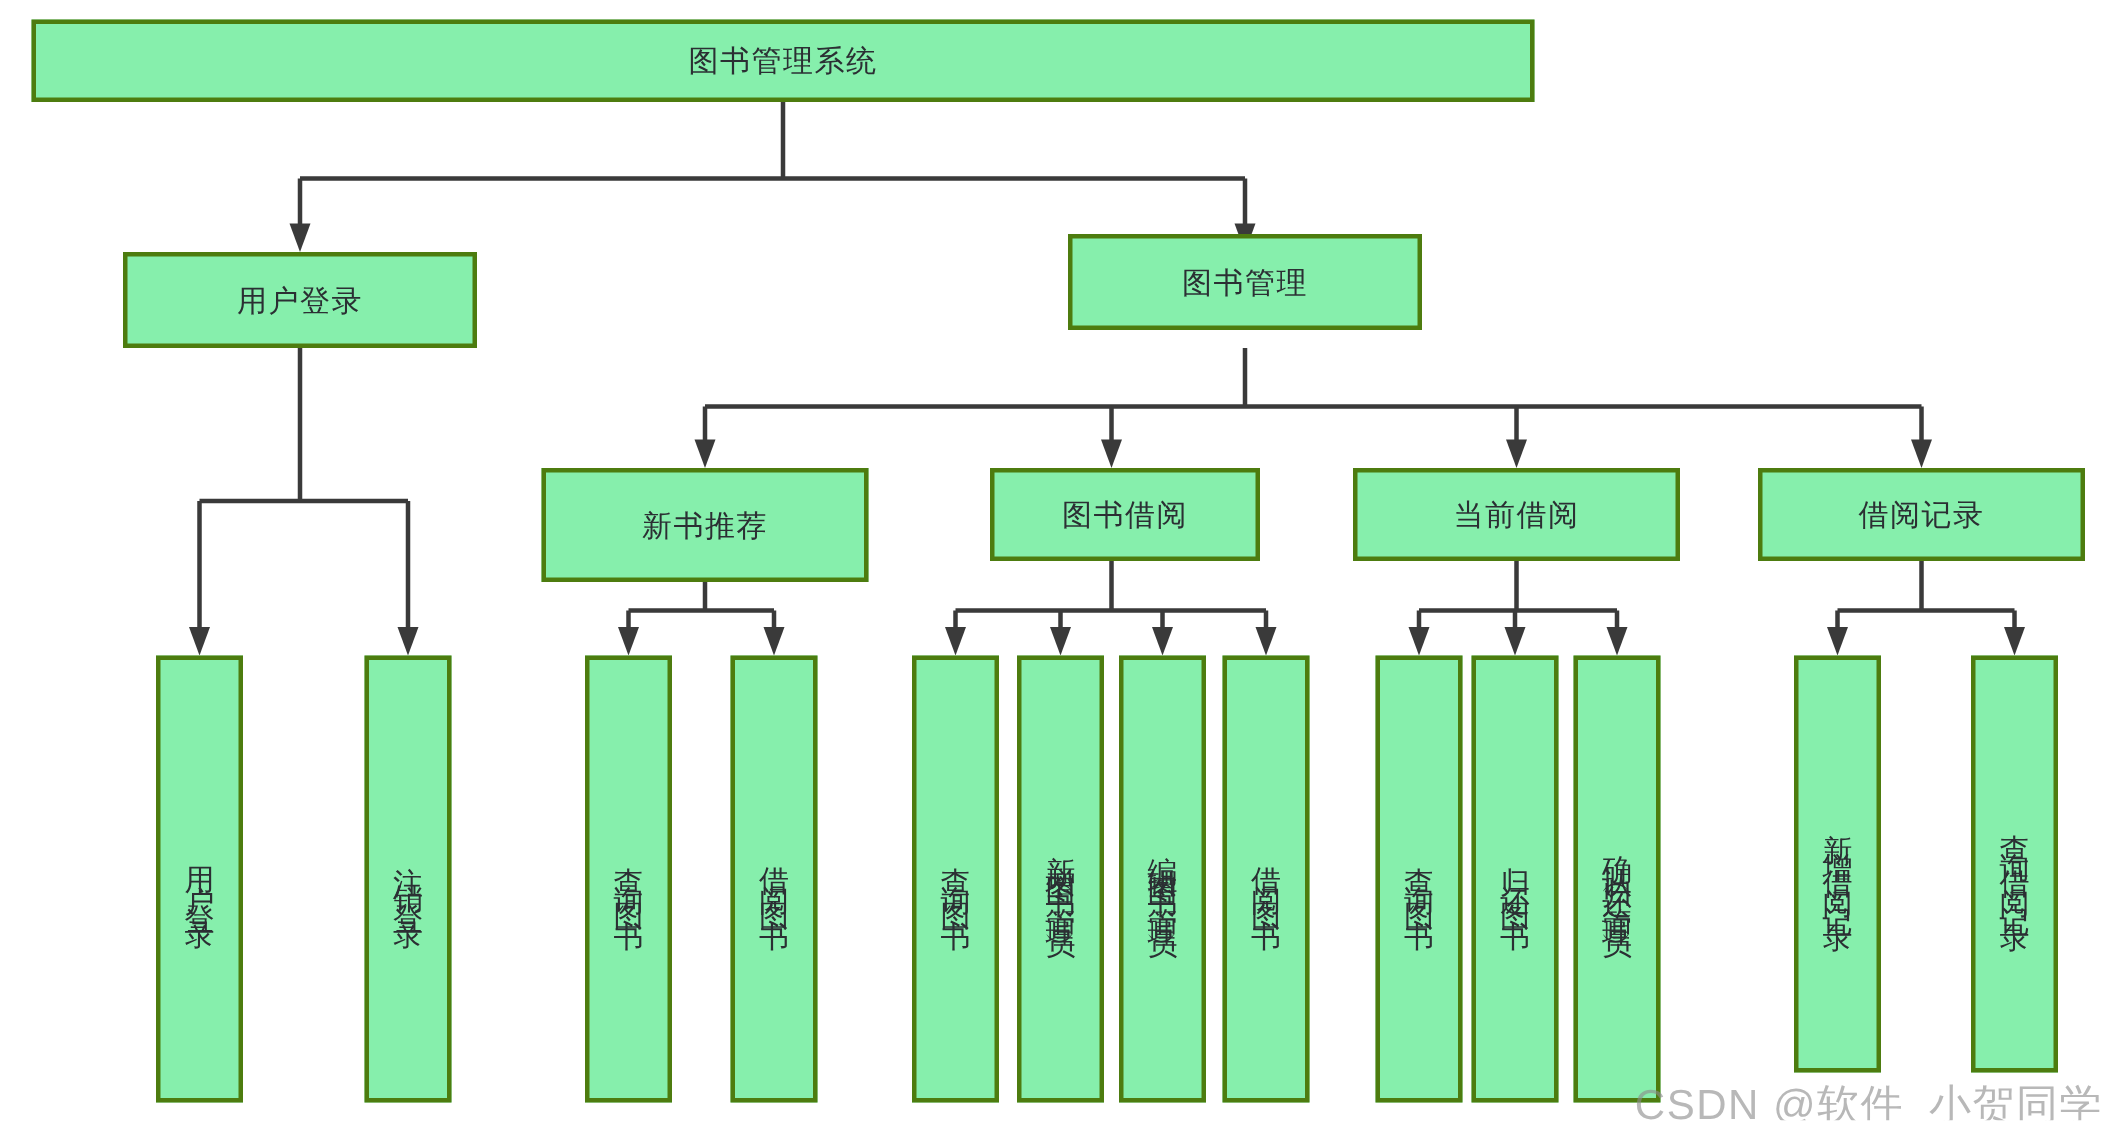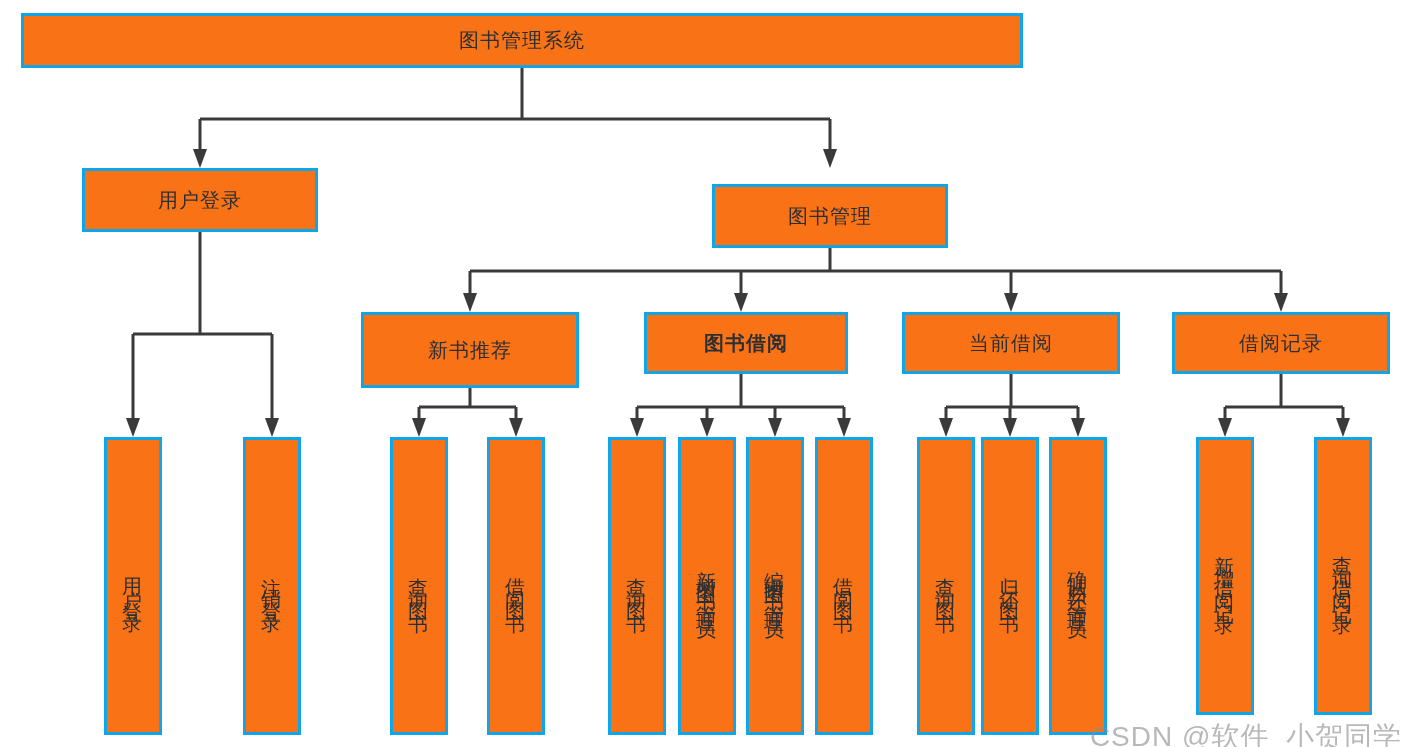--- a/index.html
+++ b/index.html
@@ -7,22 +7,22 @@
     position:relative;
     width:1405px;height:747px;
     background:#ffffff;
     overflow:hidden;
     font-family:"Liberation Sans","DejaVu Sans",sans-serif;
   }
   .connectors{position:absolute;left:0;top:0;z-index:1;}
   .node{
     position:absolute;
     box-sizing:border-box;
-    background:#f97316;
-    border:3px solid #0ea5e9;
+    background:#86efac;
+    border:3px solid #4d7c0f;
     display:flex;
     align-items:center;
     justify-content:center;
     z-index:2;
     color:#2b2f33;
   }
   .hnode{font-size:20px;letter-spacing:1px;white-space:nowrap;}
   .vnode span{
     writing-mode:vertical-rl;
     text-orientation:mixed;
@@ -84,24 +84,24 @@
       <polygon points="1003,418 1017,418 1010,437"></polygon>
       <polygon points="1071,418 1085,418 1078,437"></polygon>
       <polygon points="1218,418 1232,418 1225,437"></polygon>
       <polygon points="1336,418 1350,418 1343,437"></polygon>
     </g>
   </svg>
 
   <div class="node hnode" style="left:21px;top:13px;width:1002px;height:55px;">图书管理系统</div>
 
   <div class="node hnode" style="left:82px;top:168px;width:236px;height:64px;">用户登录</div>
-  <div class="node hnode" style="left:712px;top:184px;width:236px;height:64px;">图书管理</div>
+  <div class="node hnode" style="left:712px;top:156px;width:236px;height:64px;">图书管理</div>
 
   <div class="node hnode" style="left:361px;top:312px;width:218px;height:76px;">新书推荐</div>
-  <div class="node hnode" style="left:644px;top:312px;width:204px;height:62px;font-weight:bold;">图书借阅</div>
+  <div class="node hnode" style="left:660px;top:312px;width:180px;height:62px;">图书借阅</div>
   <div class="node hnode" style="left:1172px;top:312px;width:218px;height:62px;">借阅记录</div>
   <div class="node hnode" style="left:902px;top:312px;width:218px;height:62px;">当前借阅</div>
 
   <div class="node vnode" style="left:104px;top:437px;width:58px;height:298px;">
     <span>用户登录</span>
     </div>
   <div class="node vnode" style="left:243px;top:437px;width:58px;height:298px;">
     <span>注销登录</span>
     </div>
 

